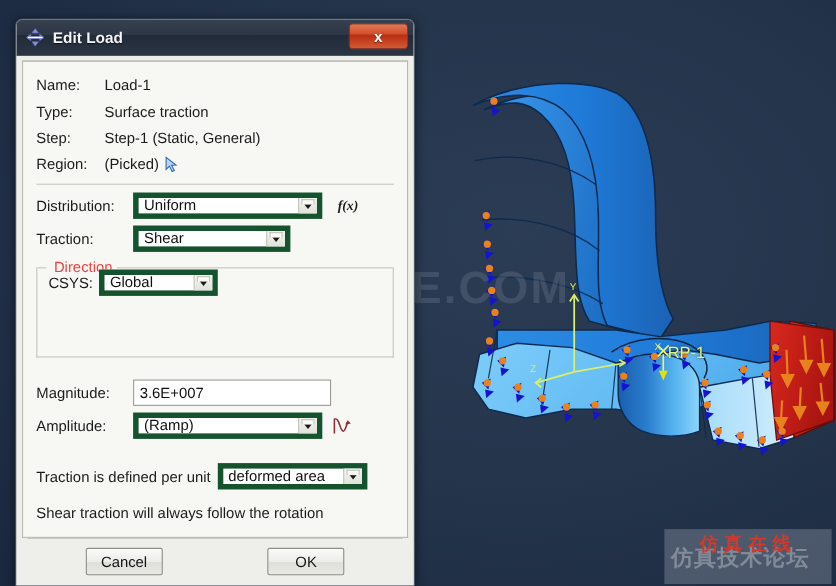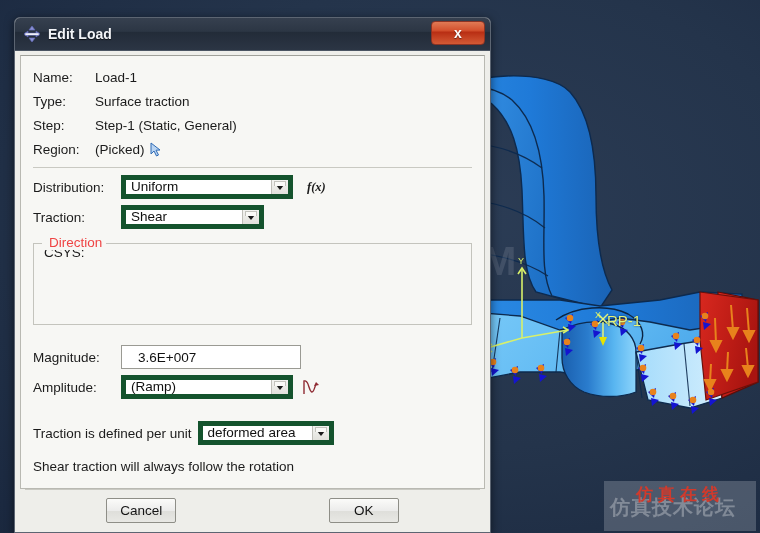--- a/index.html
+++ b/index.html
@@ -78,21 +78,21 @@
     color: #e6f47a;
     font-family: "Liberation Sans", sans-serif;
     pointer-events: none;
     text-shadow: 0 0 2px #12305a;
   }
 
   
   #dialog {
     position: absolute;
     left: 14px; top: 17px;
-    width: 477px; height: 516px;
+    width: 363px; height: 516px;
     background: #e9e9e4;
     border: 1px solid #5c6572;
     border-radius: 6px 6px 0 0;
     box-shadow: 0 2px 10px rgba(0,0,0,0.55);
   }
 
   
   #titlebar {
     position: relative;
     height: 33px;
@@ -208,21 +208,21 @@
     background: #fafaf7;
   }
 
   .textinput {
     height: 24px;
     background: #ffffff;
     border: 1px solid #9a9a93;
     font-size: 13.5px;
     color: #101010;
     font-family: "Liberation Sans", sans-serif;
-    padding: 0 16px;
+    padding: 0 5px;
     line-height: 22px;
     outline: none;
   }
 
   .fx {
     font-size: 12.5px;
     font-style: italic;
     font-weight: bold;
     font-family: "Liberation Serif", serif;
     color: #1b1b1b;
@@ -633,20 +633,24 @@
       </div>
 
       <div class="groupbox">
         <span class="gb-top-left"></span>
         <span class="gb-top-right"></span>
         <span class="gb-title">Direction</span>
 
 
         <div class="row" style="margin-bottom:0;">
           <span class="lbl" style="width:46px;">CSYS:</span>
+          <div class="combo" style="width:108px;">
+            <span class="cval">Global</span>
+            <span class="arrowbox"></span>
+          </div>
         </div>
       </div>
 
       <div class="row" style="margin-top:20px;">
         <span class="lbl rl">Magnitude:</span>
         <input class="textinput" style="width: 180px;" value="3.6E+007">
       </div>
 
       <div class="row">
         <span class="lbl rl">Amplitude:</span>

